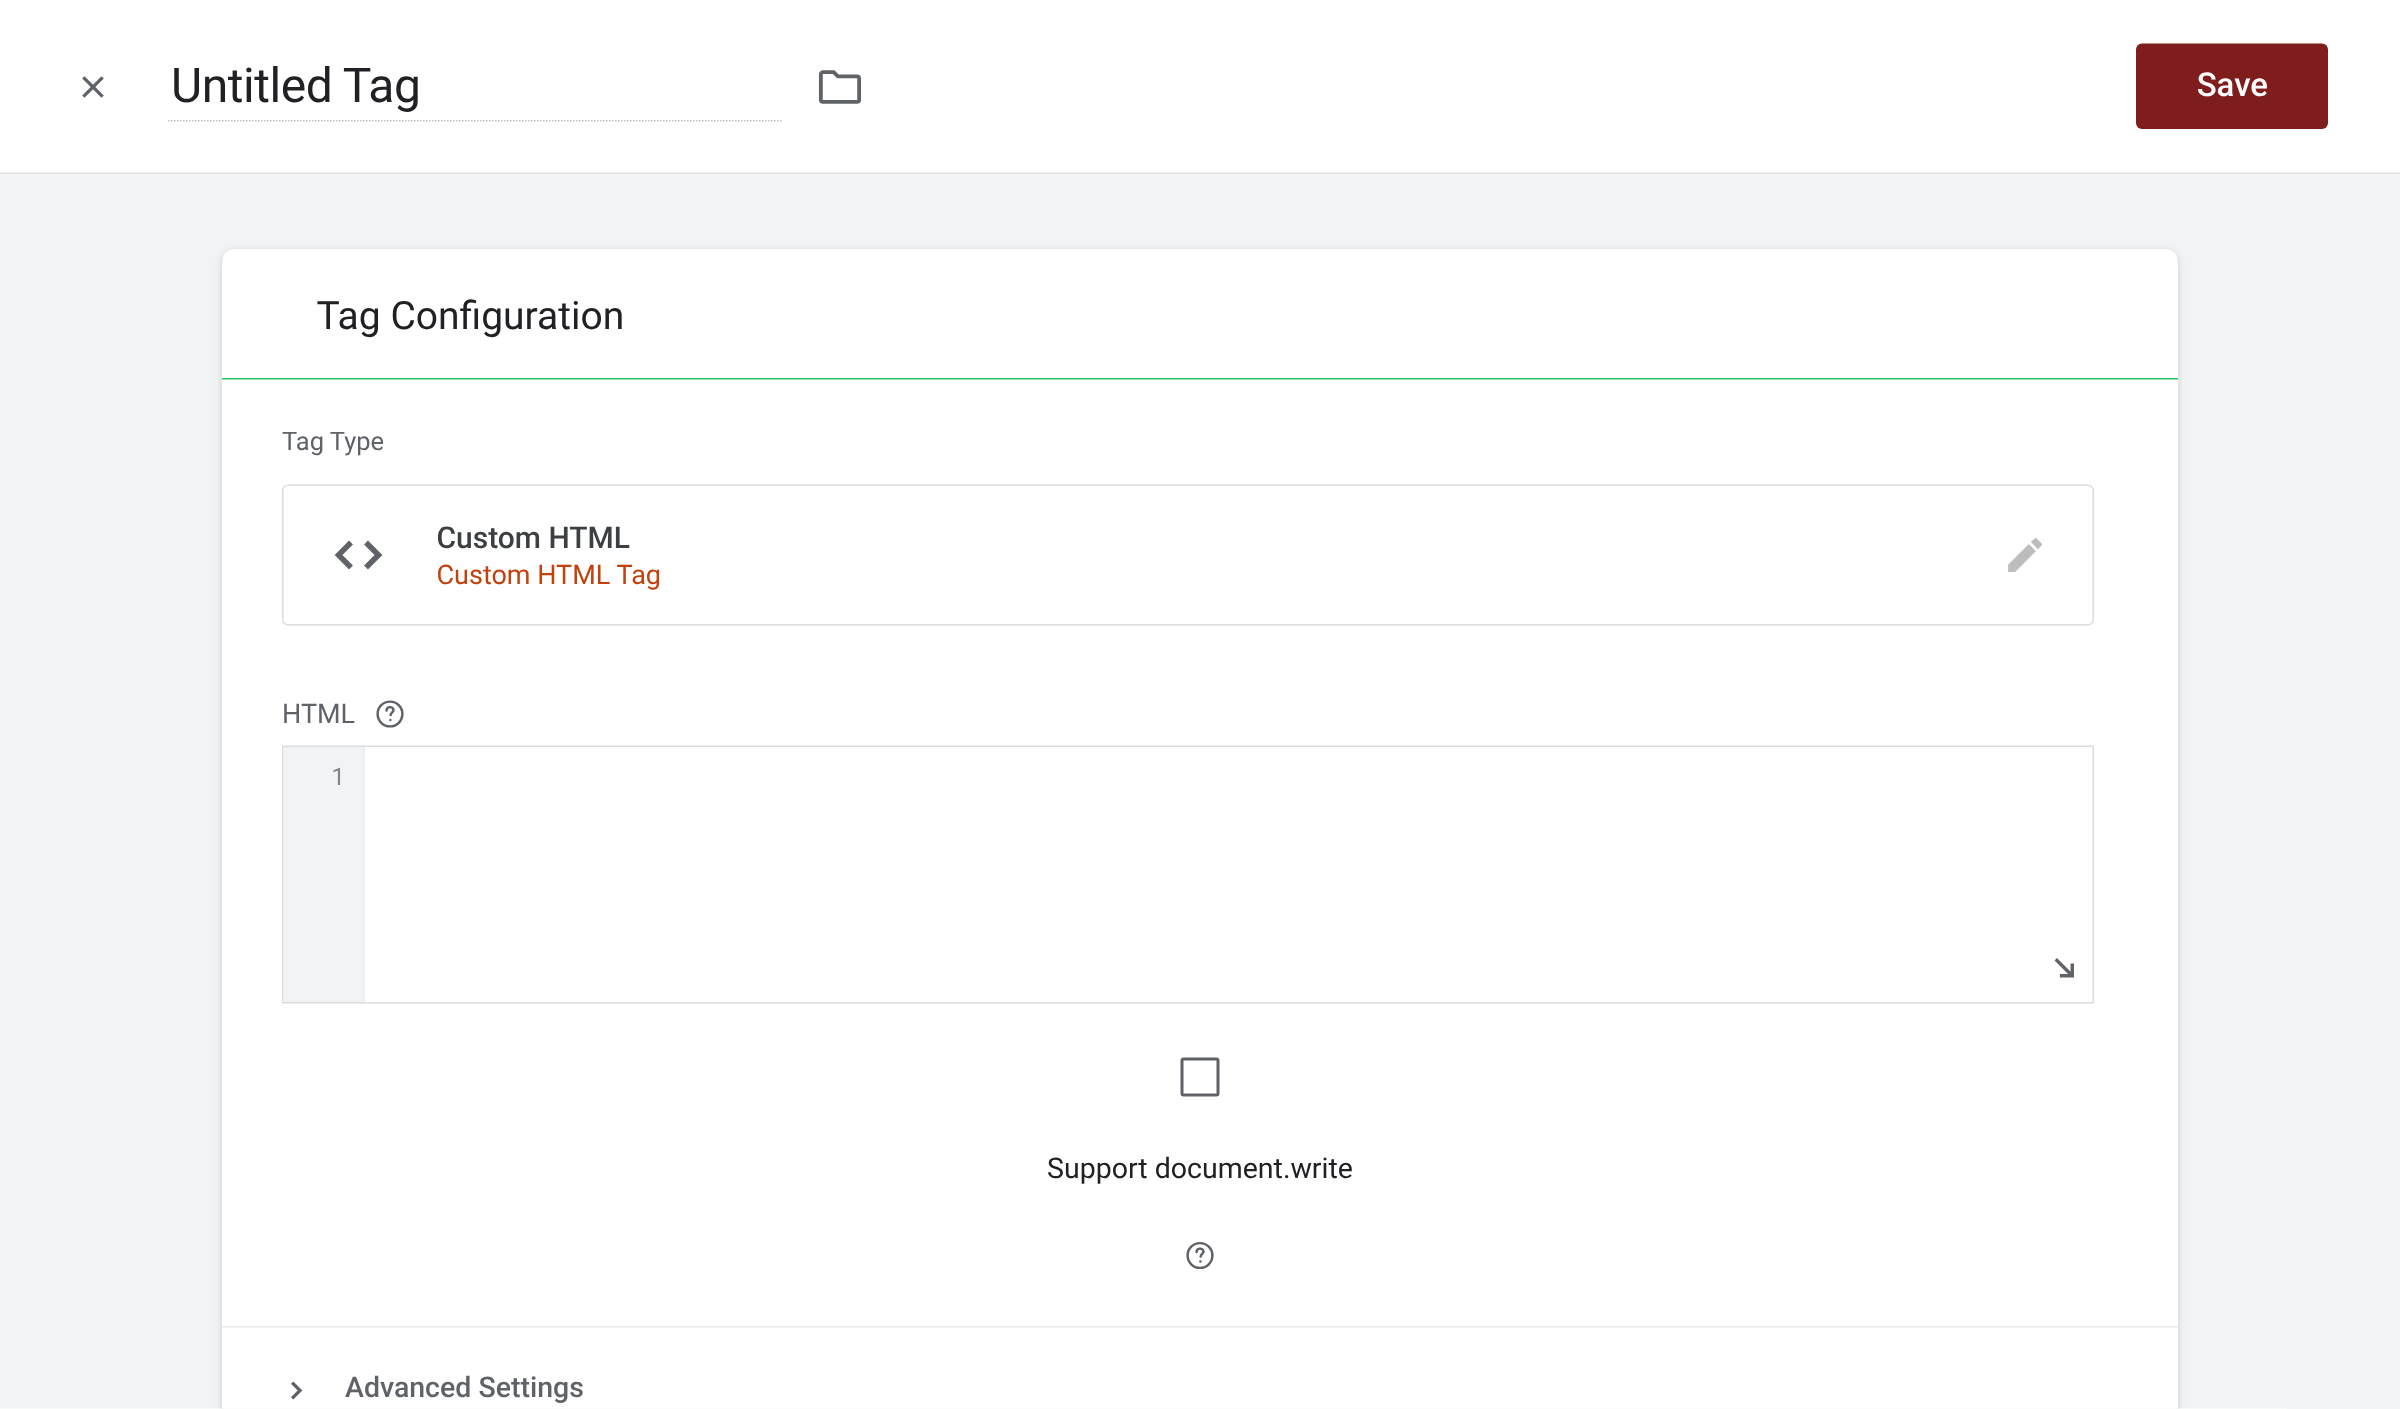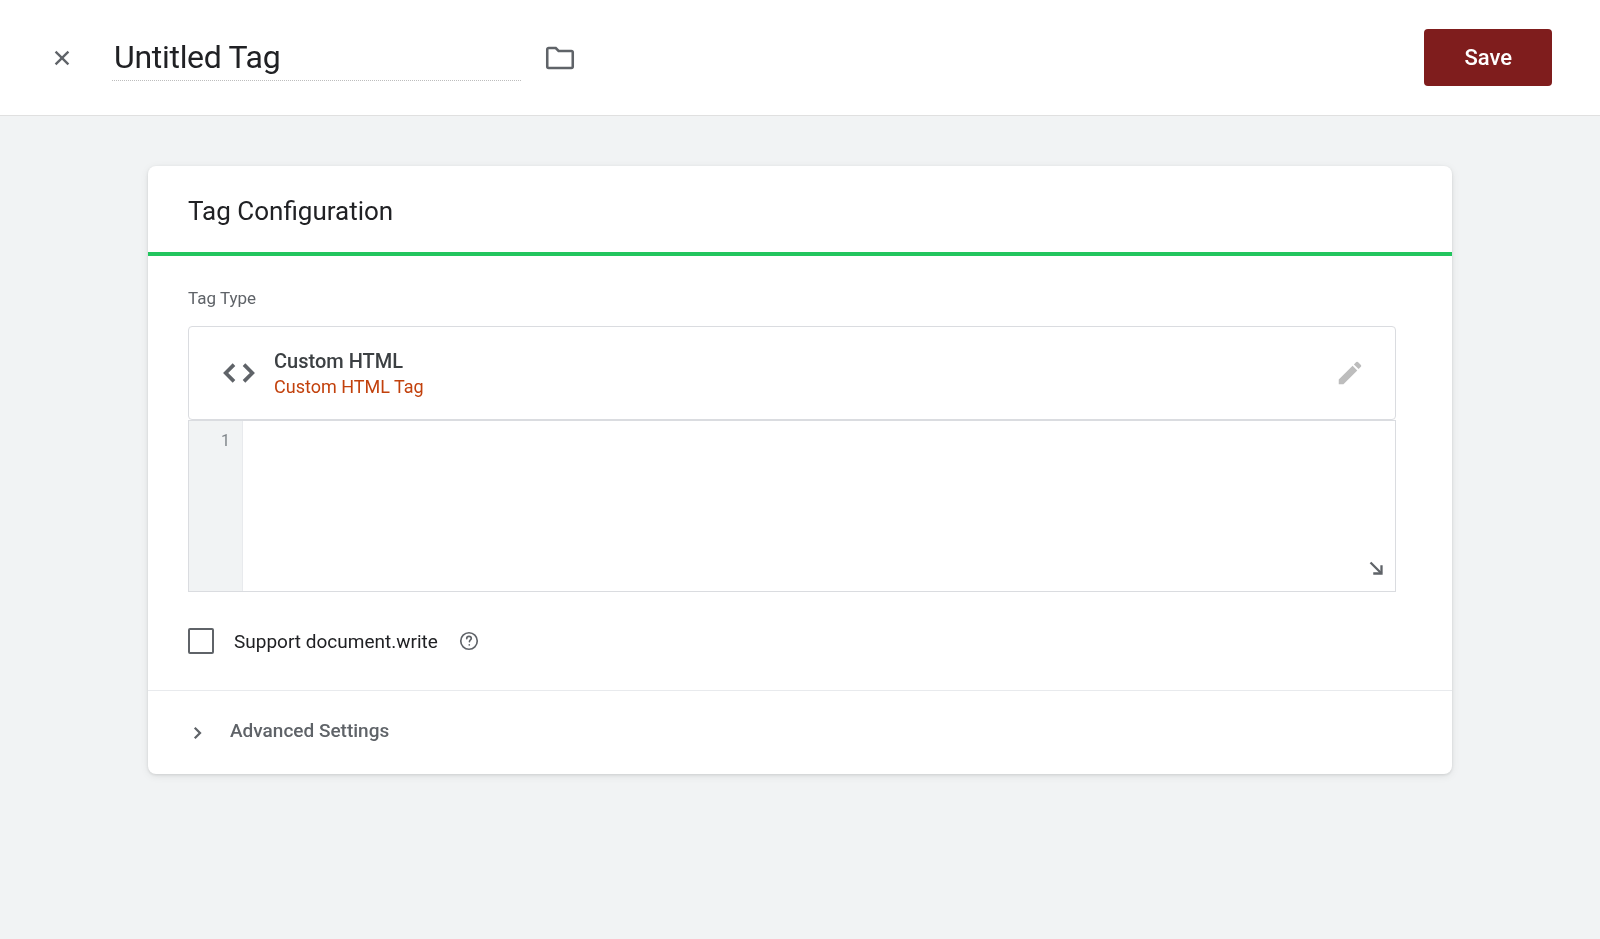--- a/index.html
+++ b/index.html
@@ -76,22 +76,22 @@
       justify-content: center;
       padding-top: 50px;
     }
     .card {
       background: #ffffff;
       width: 1304px;
       border-radius: 8px;
       box-shadow: 0 1px 3px rgba(0,0,0,0.1), 0 2px 8px rgba(0,0,0,0.08);
     }
     .card-header {
-      padding: 30px 40px 26px 40px;
-      border-bottom: 4px solid #22c55e;
+      padding: 30px 40px 26px 63px;
+      border-bottom: 1px solid #22c55e;
     }
     .card-title {
       font-size: 26px;
       font-weight: 400;
       color: #202124;
     }
     .section {
       padding: 32px 56px 0 40px;
     }
     .section-label {
@@ -111,21 +111,21 @@
       color: #5f6368;
       display: flex;
       align-items: center;
       justify-content: center;
     }
     .tag-type-icon svg {
       width: 40px;
       height: 40px;
     }
     .tag-type-text {
-      margin-left: 15px;
+      margin-left: 32px;
       flex: 1;
     }
     .tag-type-name {
       font-size: 20px;
       font-weight: 500;
       color: #3c4043;
       margin-bottom: 3px;
     }
     .tag-type-desc {
       font-size: 18px;
@@ -195,22 +195,23 @@
       cursor: nwse-resize;
     }
     .resize-handle svg {
       width: 22px;
       height: 22px;
     }
     .checkbox-row {
       display: flex;
       align-items: center;
       padding: 36px 40px 36px 40px;
-      gap: 20px;
+      gap: 36px;
       border-bottom: 1px solid #e8eaed;
+      flex-direction: column;
     }
     .checkbox {
       width: 26px;
       height: 26px;
       border: 2.5px solid #5f6368;
       border-radius: 2px;
       cursor: pointer;
     }
     .checkbox-label {
       font-size: 19px;
@@ -276,20 +277,30 @@
           <div class="tag-type-name">Custom HTML</div>
           <div class="tag-type-desc">Custom HTML Tag</div>
         </div>
         <div class="edit-icon">
           <svg viewBox="0 0 24 24" fill="currentColor">
             <path d="M3 17.25V21h3.75L17.81 9.94l-3.75-3.75L3 17.25zM20.71 7.04a.996.996 0 0 0 0-1.41l-2.34-2.34a.996.996 0 0 0-1.41 0l-1.83 1.83 3.75 3.75 1.83-1.83z"></path>
           </svg>
         </div>
       </div>
 
+      <div class="html-label-row">
+        <span class="html-label">HTML</span>
+        <span class="help-icon">
+          <svg viewBox="0 0 24 24" fill="none" stroke="currentColor" stroke-width="1.8">
+            <circle cx="12" cy="12" r="9"></circle>
+            <path d="M9.5 9.5 C9.5 8 10.6 7 12 7 C13.4 7 14.5 8 14.5 9.3 C14.5 10.8 12.5 11 12.5 12.8" stroke-linecap="round"></path>
+            <circle cx="12.3" cy="16.3" r="0.9" fill="currentColor" stroke="none"></circle>
+          </svg>
+        </span>
+      </div>
 
       <div class="code-editor">
         <div class="code-gutter">
           <div>1</div>
         </div>
         <div class="code-area" contenteditable="true" style=""></div>
         <div class="resize-handle">
           <svg viewBox="0 0 24 24" fill="none" stroke="currentColor" stroke-width="2.5">
             <line x1="6" y1="6" x2="18" y2="18"></line>
             <polyline points="18 9 18 18 9 18"></polyline>

